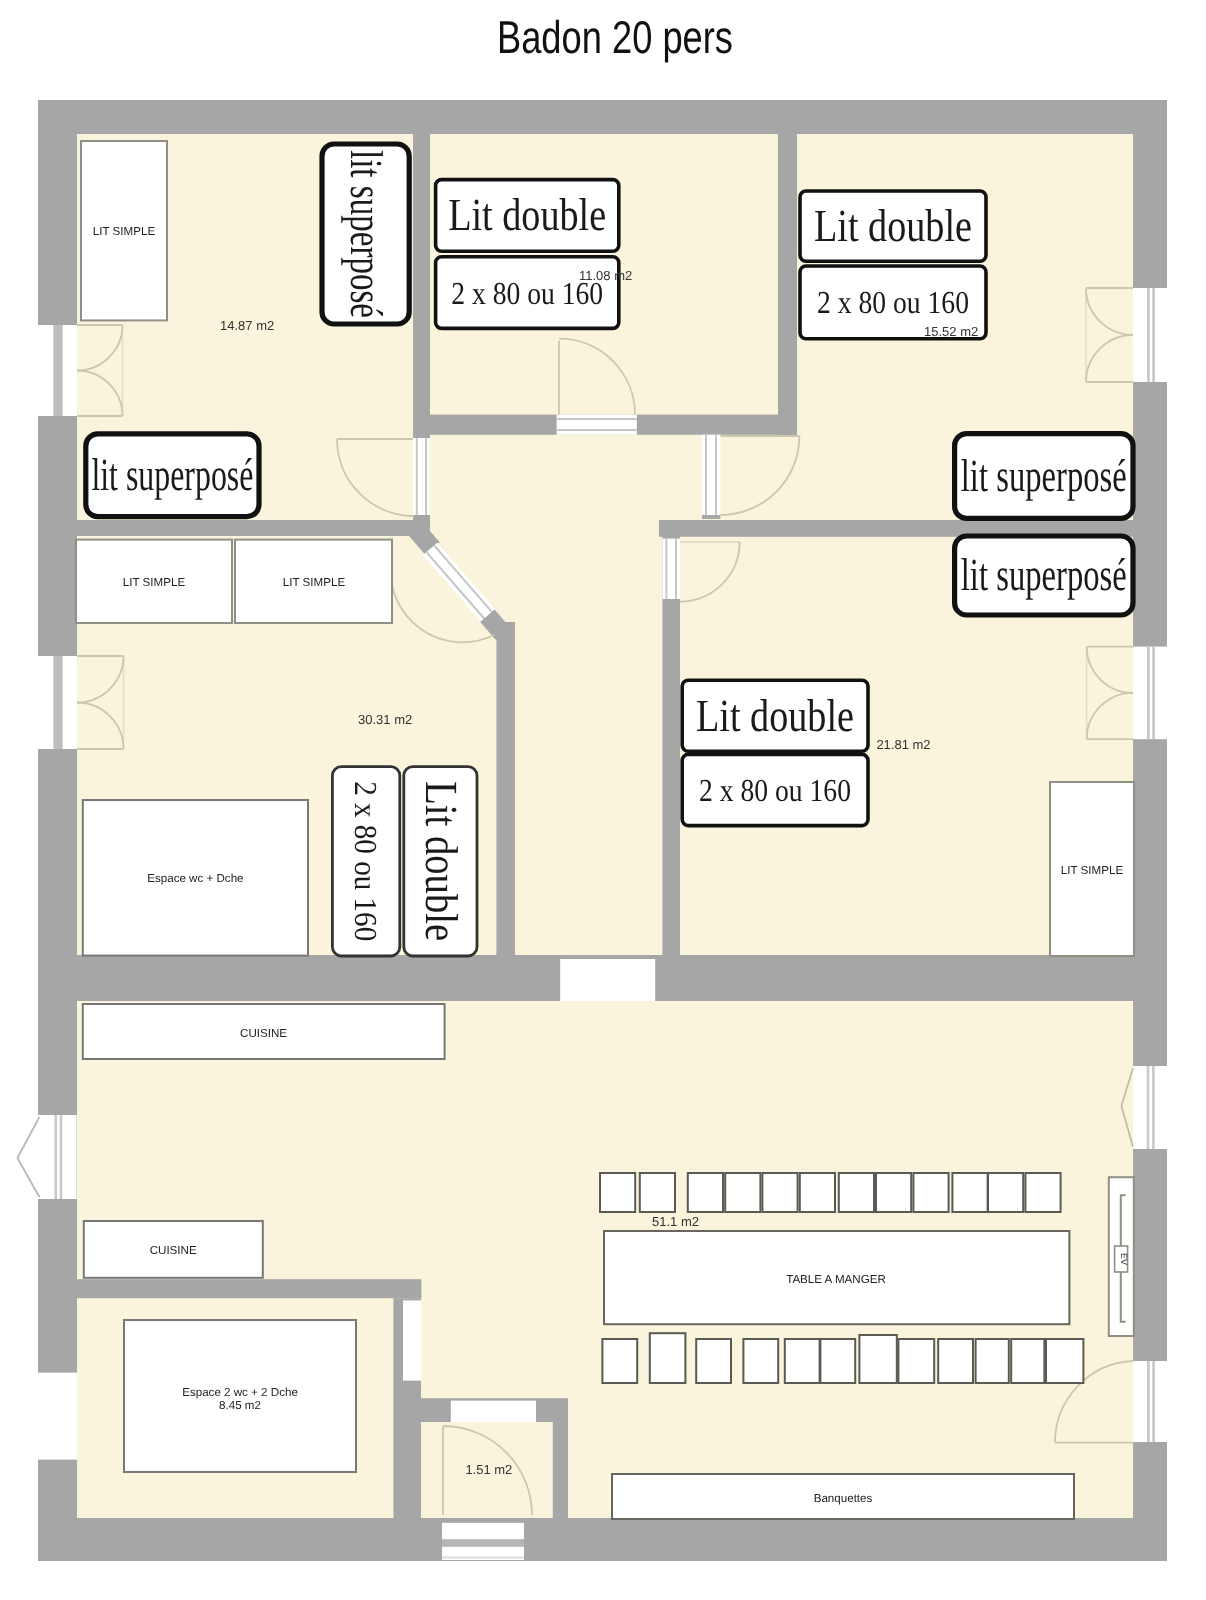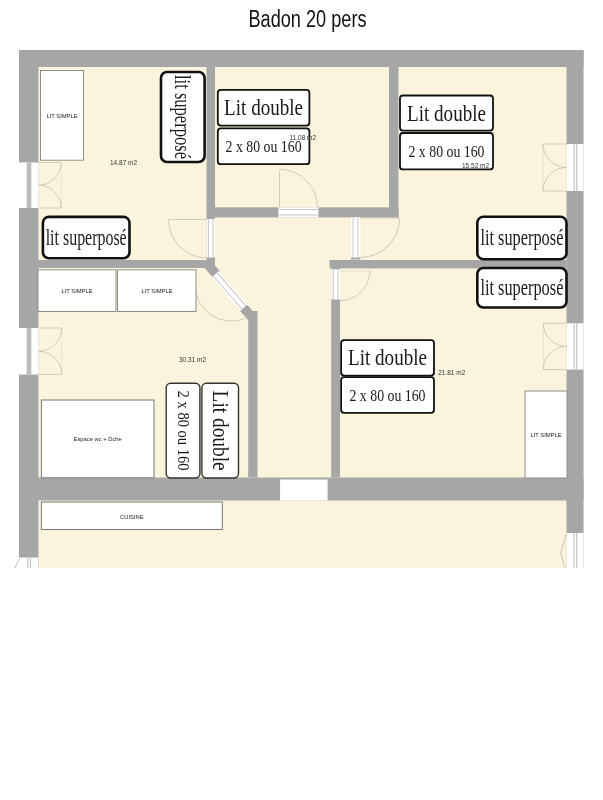--- a/index.html
+++ b/index.html
@@ -1,16 +1,16 @@
 <!DOCTYPE html>
 <html><head>
 <meta charset="utf-8">
 <style>
 html,body{margin:0;padding:0;background:#fff;}
-#page{position:relative;width:603px;height:568px;background:#fca5a5;overflow:hidden;}
+#page{position:relative;width:603px;height:800px;background:#fca5a5;overflow:hidden;}
 svg{display:block;}
 text{font-family:"Liberation Sans",sans-serif;}
 .serif{font-family:"Liberation Serif",serif;fill:#1a1a1a;}
 .tiny{font-size:5.8px;fill:#222;}
 .m2{font-size:6.5px;fill:#333;}
 </style>
 </head>
 <body>
 <div id="page">
 <svg width="603" height="800" viewBox="0 0 603 800">

